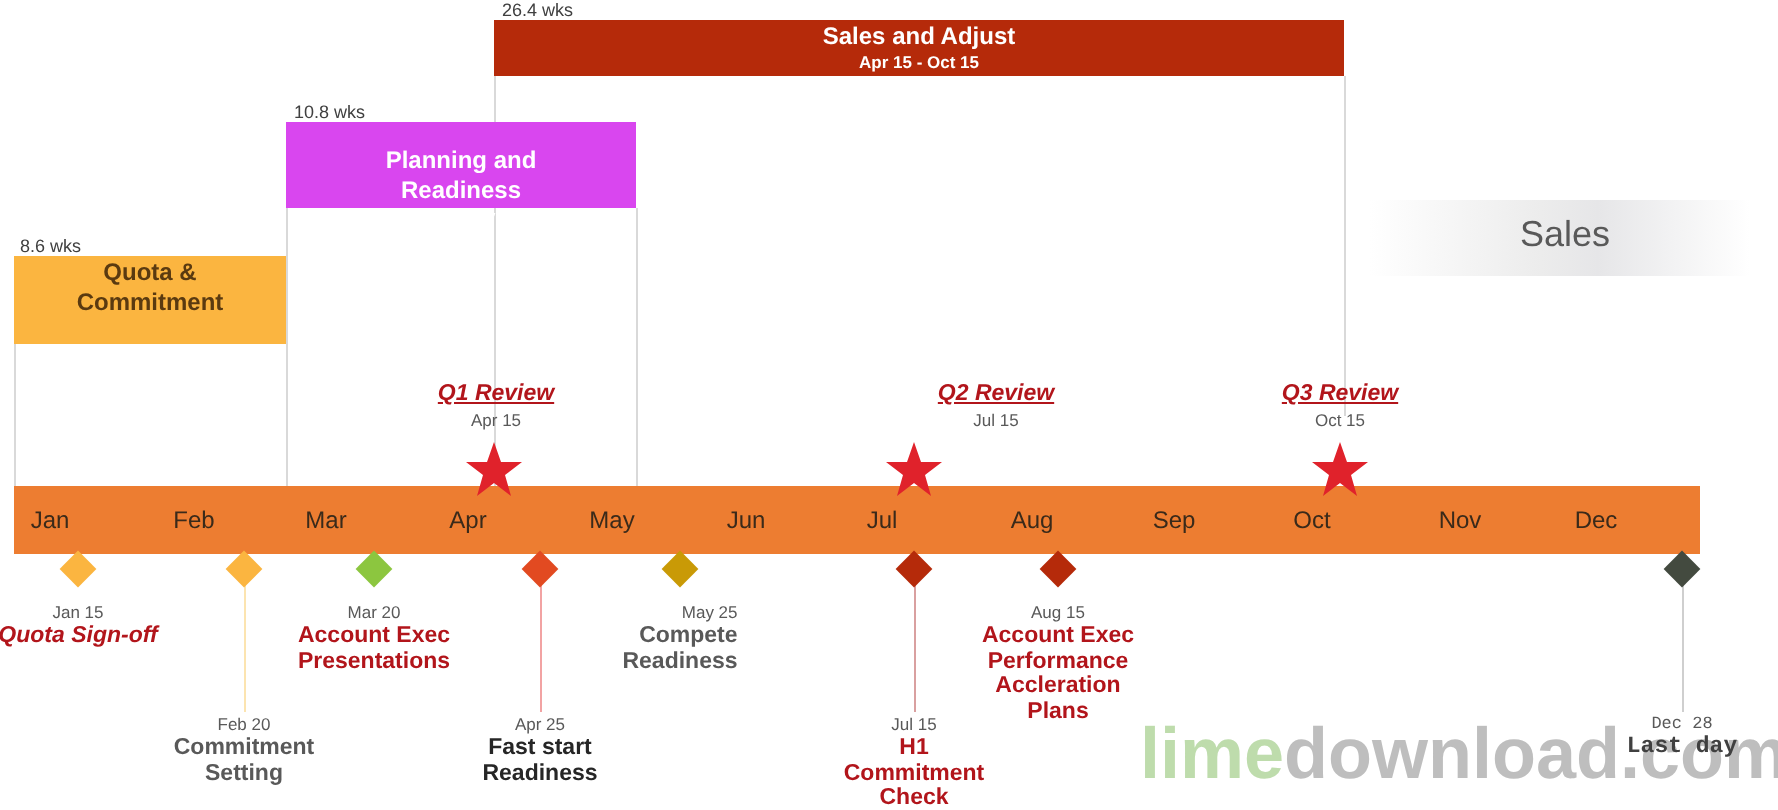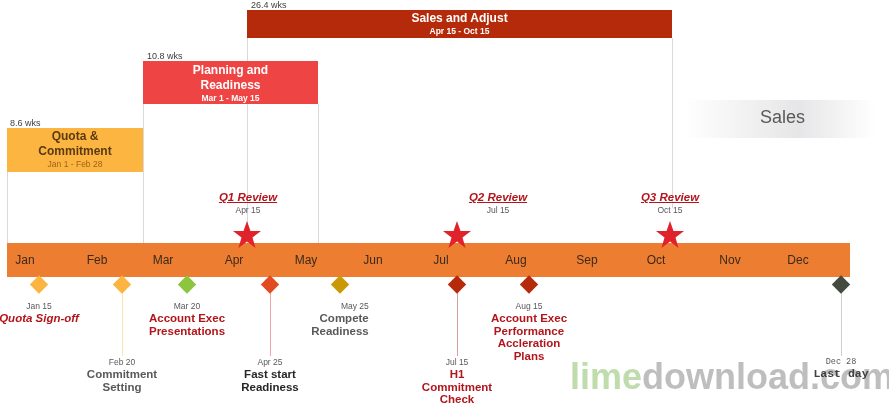--- a/index.html
+++ b/index.html
@@ -35,31 +35,30 @@
 <div class="vline" style="left:318px; top:104px; height:139px;"></div>
 <div class="vline" style="left:672px; top:38px; height:170px;"></div>
 
 <span class="wks" style="left:251px; top:0px;">26.4 wks</span>
 <div class="phase" style="left:247px; top:10px; width:425px; height:28px; background:#B52A0A; padding-top:1px;">
   <span class="phase-title">Sales and Adjust</span>
   <span class="phase-dates">Apr 15 - Oct 15</span>
 </div>
 
 <span class="wks" style="left:147px; top:51px;">10.8 wks</span>
-<div class="phase" style="left:143px; top:61px; width:175px; height:43px; background:#ef4444; padding-top:2px;text-align:center;">
+<div class="phase" style="left:143px; top:61px; width:175px; height:43px; background:#d946ef; padding-top:12px;text-align:center;">
   <span class="phase-title">Planning and</span>
   <span class="phase-title">Readiness</span>
   <span class="phase-dates">Mar 1 - May 15</span>
 </div>
 
 <span class="wks" style="left:10px; top:118px;">8.6 wks</span>
 <div class="phase" style="left:7px; top:128px; width:136px; height:44px; background:#FBB540; color:#5a3a10; padding-top:1px;">
   <span class="phase-title" style="color:#5a3a10;">Quota &amp;</span>
   <span class="phase-title" style="color:#5a3a10;">Commitment</span>
-  <span class="phase-dates" style="color:#a0621a; font-weight:normal;">Jan 1 - Feb 28</span>
 </div>
 
 <div class="sales-box"></div>
 <span class="sales-text">Sales</span>
 
 <div class="timeline-bar"></div>
 
 <span class="month" style="left:25px;">Jan</span>
 <span class="month" style="left:97px;">Feb</span>
 <span class="month" style="left:163px;">Mar</span>

